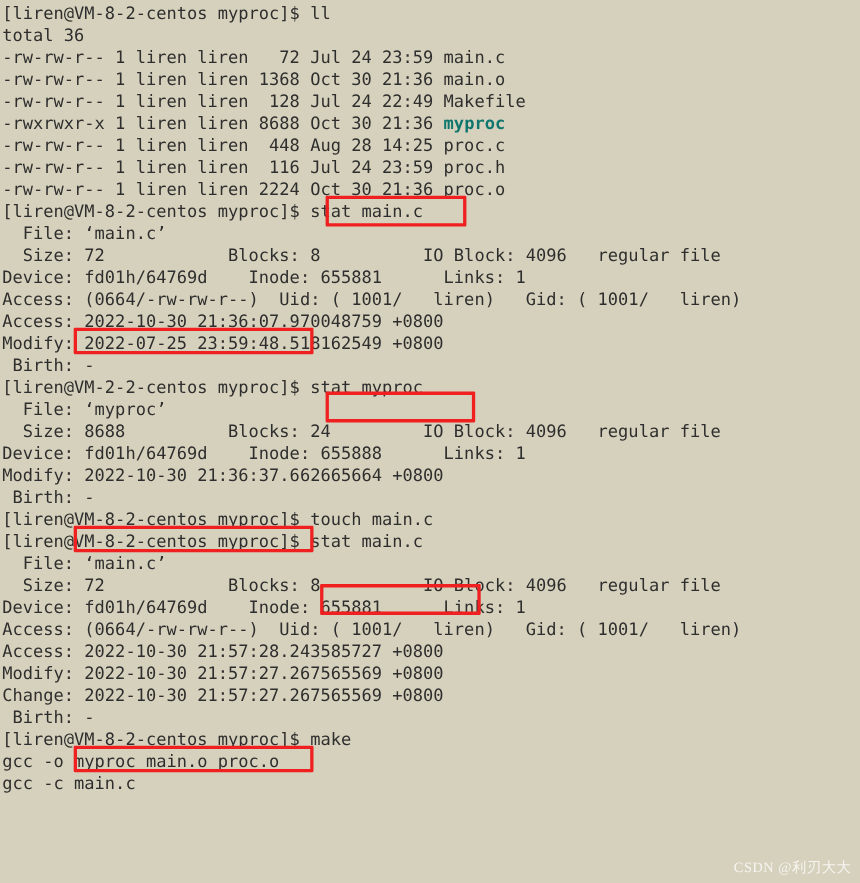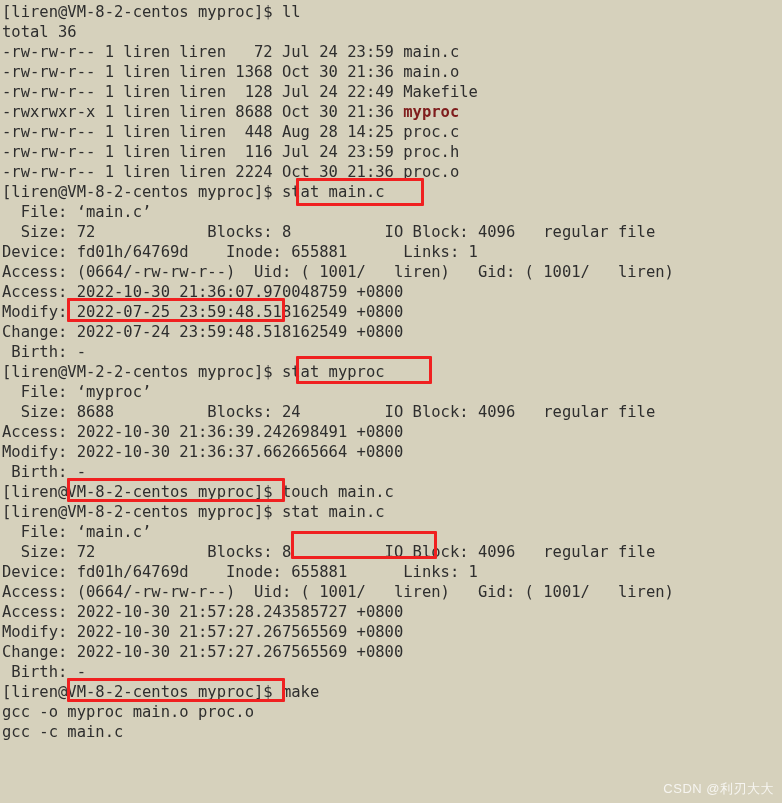--- a/index.html
+++ b/index.html
@@ -20,35 +20,35 @@
     box-sizing: border-box;
     padding: 2px 0 0 2px;
     -webkit-font-smoothing: none;
   }
   .line {
     height: 20px;
     white-space: pre;
     letter-spacing: 0px;
   }
   .exe {
-    color: #7f1d1d;
+    color: #0f766e;
     font-weight: bold;
   }
   .hl-box {
     position: absolute;
     border: 3px solid #f02020;
     box-sizing: border-box;
     pointer-events: none;
     border-radius: 1px;
   }
   .watermark {
     position: absolute;
     right: 8px;
     bottom: 4px;
-    font-family: Liberation Sans, sans-serif;
+    font-family: Liberation Serif, serif;
     font-size: 13px;
     color: #ffffff;
     opacity: 0.78;
     letter-spacing: 0.5px;
     white-space: pre;
     text-align: center;
   }
 </style>
 </head>
 <body>
@@ -64,26 +64,25 @@
       <div class="line">-rw-rw-r-- 1 liren liren  448 Aug 28 14:25 proc.c</div>
       <div class="line">-rw-rw-r-- 1 liren liren  116 Jul 24 23:59 proc.h</div>
       <div class="line">-rw-rw-r-- 1 liren liren 2224 Oct 30 21:36 proc.o</div>
       <div class="line">[liren@VM-8-2-centos myproc]$ stat main.c</div>
       <div class="line">  File: ‘main.c’</div>
       <div class="line">  Size: 72            Blocks: 8          IO Block: 4096   regular file</div>
       <div class="line">Device: fd01h/64769d    Inode: 655881      Links: 1</div>
       <div class="line">Access: (0664/-rw-rw-r--)  Uid: ( 1001/   liren)   Gid: ( 1001/   liren)</div>
       <div class="line">Access: 2022-10-30 21:36:07.970048759 +0800</div>
       <div class="line">Modify: 2022-07-25 23:59:48.518162549 +0800</div>
-      <div class="line">Change: 2022-07-24 23:59:48.518162549 +0800</div>
       <div class="line"> Birth: -</div>
       <div class="line">[liren@VM-2-2-centos myproc]$ stat myproc</div>
       <div class="line">  File: ‘myproc’</div>
       <div class="line">  Size: 8688          Blocks: 24         IO Block: 4096   regular file</div>
-      <div class="line">Access: 2022-10-30 21:36:39.242698491 +0800</div>
+      <div class="line">Device: fd01h/64769d    Inode: 655888      Links: 1</div>
       <div class="line">Modify: 2022-10-30 21:36:37.662665664 +0800</div>
       <div class="line"> Birth: -</div>
       <div class="line">[liren@VM-8-2-centos myproc]$ touch main.c</div>
       <div class="line">[liren@VM-8-2-centos myproc]$ stat main.c</div>
       <div class="line">  File: ‘main.c’</div>
       <div class="line">  Size: 72            Blocks: 8          IO Block: 4096   regular file</div>
       <div class="line">Device: fd01h/64769d    Inode: 655881      Links: 1</div>
       <div class="line">Access: (0664/-rw-rw-r--)  Uid: ( 1001/   liren)   Gid: ( 1001/   liren)</div>
       <div class="line">Access: 2022-10-30 21:57:28.243585727 +0800</div>
       <div class="line">Modify: 2022-10-30 21:57:27.267565569 +0800</div>

